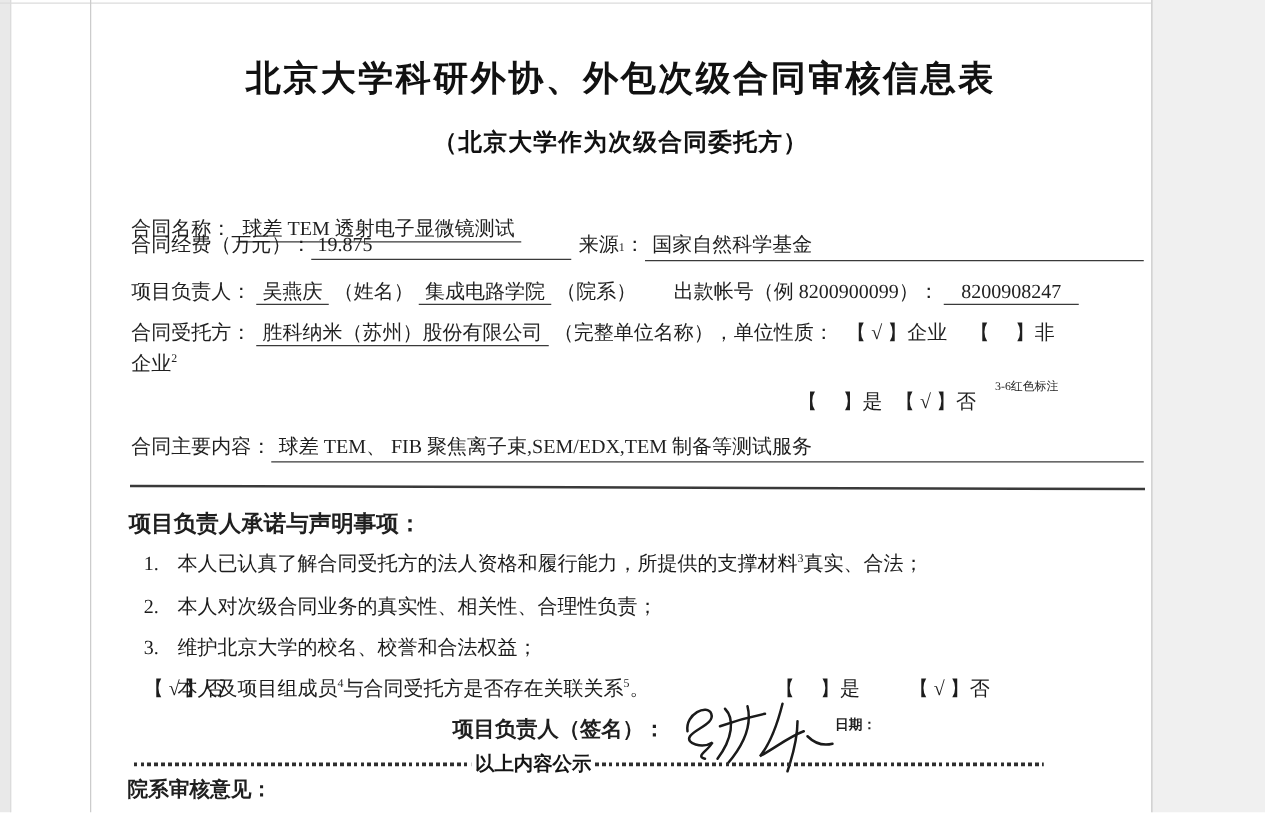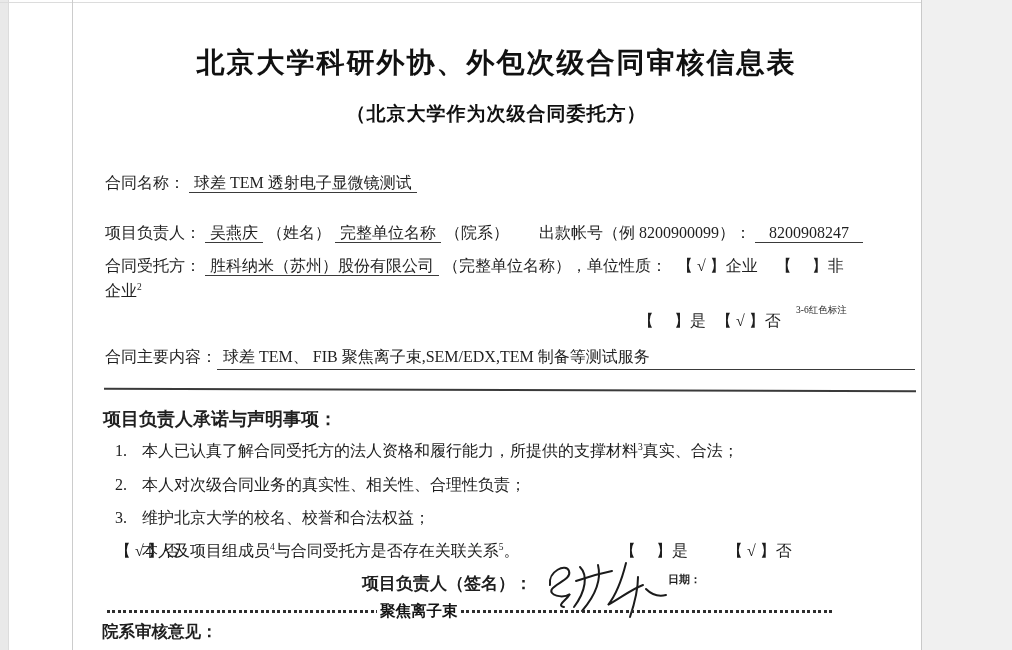--- a/index.html
+++ b/index.html
@@ -57,26 +57,34 @@
   <div id="right-panel"></div>
 
   <div id="doc-subtitle">（北京大学作为次级合同委托方）</div>
   <div id="doc-title">北京大学科研外协、外包次级合同审核信息表</div>
 
   <div class="line" style="left:105px; top:149px;margin-top:24px;">
     <span>合同名称：</span>
     <span class="u">球差 TEM 透射电子显微镜测试</span>
   </div>
 
+  <div class="line flexline" style="left:105px; top:186px; width:810px;">
+    <span>合同经费（万元）：</span>
+    <span class="u" style="display:inline-block; width:208px;">19.875</span>
+    <span style="margin-left:6px;">来源</span>
+      <sup class="sp">1</sup>
+      <span>：</span>
+    <span class="fillu">国家自然科学基金</span>
+  </div>
 
   <div class="line" style="left:105px; top:223px;">
     <span>项目负责人：</span>
     <span class="u">吴燕庆</span>
     <span>（姓名）</span>
-    <span class="u">完整单位名称</span>
+    <span class="u">集成电路学院</span>
     <span>（院系）</span>
     <span style="margin-left:26px;">出款帐号（例 8200900099）：</span>
     <span class="u" style="padding:0 14px 1px 14px;">8200908247</span>
   </div>
 
   <div class="line" style="left:105px; top:256px;">
     <span>合同受托方：</span>
     <span class="u">胜科纳米（苏州）股份有限公司</span>
     <span>（完整单位名称），单位性质：</span>
     <span style="margin-left:6px;">【 √ 】企业</span>
@@ -128,19 +136,19 @@
       <path d="M34,26 C48,21 60,18 70,16"></path>
       <path d="M56,10 C60,26 52,42 40,56"></path>
       <path d="M84,8 C80,24 74,40 66,50 C80,42 90,34 101,30"></path>
       <path d="M96,22 C96,36 92,50 88,62"></path>
       <path d="M104,34 C110,40 116,42 124,40"></path>
     </g>
   </svg>
 
   <div id="publicity-divider">
     <span class="dots dots-left"></span>
-    <span id="publicity-label">聚焦离子束</span>
+    <span id="publicity-label">以上内容公示</span>
     <span class="dots dots-right"></span>
   </div>
 
   <div class="line bold" style="left:102px; top:621px; font-size:16.5px;">院系审核意见：</div>
 
 </div>
 
 </body></html>

